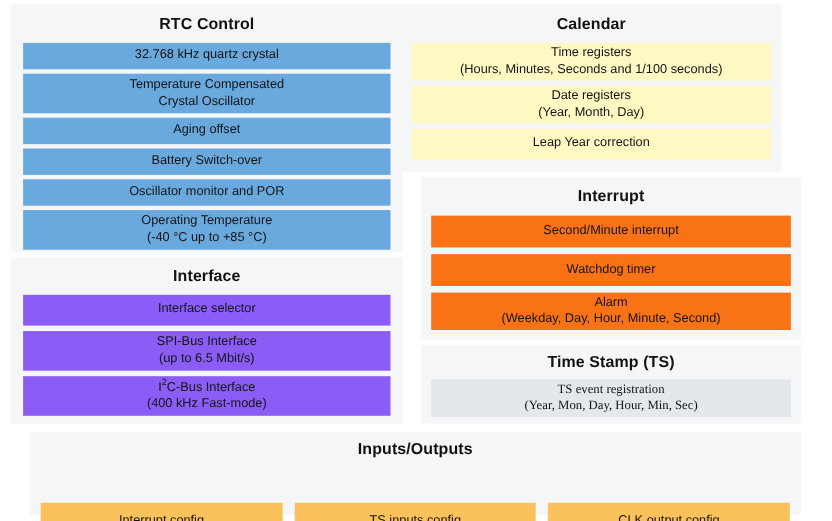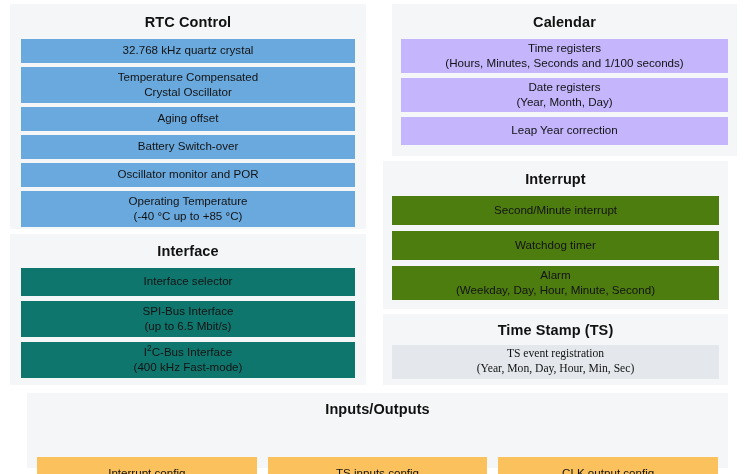--- a/index.html
+++ b/index.html
@@ -50,30 +50,30 @@
     font-size: 11.6px;
     line-height: 1.22;
     color: #131313;
     box-sizing: border-box;
     padding: 2px 6px;
     white-space: pre-line;
   }
 
   
   .bar.blue   { background: #6aa9de; }
-  .bar.lblue  { background: #c4b5fd; }
-  .bar.gray   { background: #0f766e; }
-  .bar.orange { background: #4d7c0f; }
+  .bar.lblue  { background: #fef9c3; }
+  .bar.gray   { background: #8b5cf6; }
+  .bar.orange { background: #f97316; }
   .bar.ts     { background: #e4e8ec; }
   .bar.gold   { background: #fbc15c; }
 
   
   #panel-rtc      { left: 10px;  top: 4px;   width: 356px; height: 225px; }
   #panel-interface{ left: 10px;  top: 234px; width: 356px; height: 151px; }
-  #panel-calendar { left: 392px; top: 4px;   width: 345px; height: 152px; }
+  #panel-calendar { left: 365px; top: 4px;   width: 345px; height: 152px; }
   #panel-interrupt{ left: 383px; top: 161px; width: 345px; height: 148px; }
   #panel-ts       { left: 383px; top: 314px; width: 345px; height: 71px; }
   #panel-io       { left: 27px;  top: 393px; width: 701px; height: 75px; }
 
   #panel-rtc .panel-title       { margin: 11px 0 9px 0; }
   #panel-interface .panel-title { margin: 10px 0 9px 0; }
   #panel-calendar .panel-title  { margin: 11px 0 9px 0; }
   #panel-interrupt .panel-title { margin: 11px 0 9px 0; }
   #panel-ts .panel-title        { margin: 9px 0 7px 0; }
   #panel-io .panel-title        { margin: 9px 0 9px 0; }

